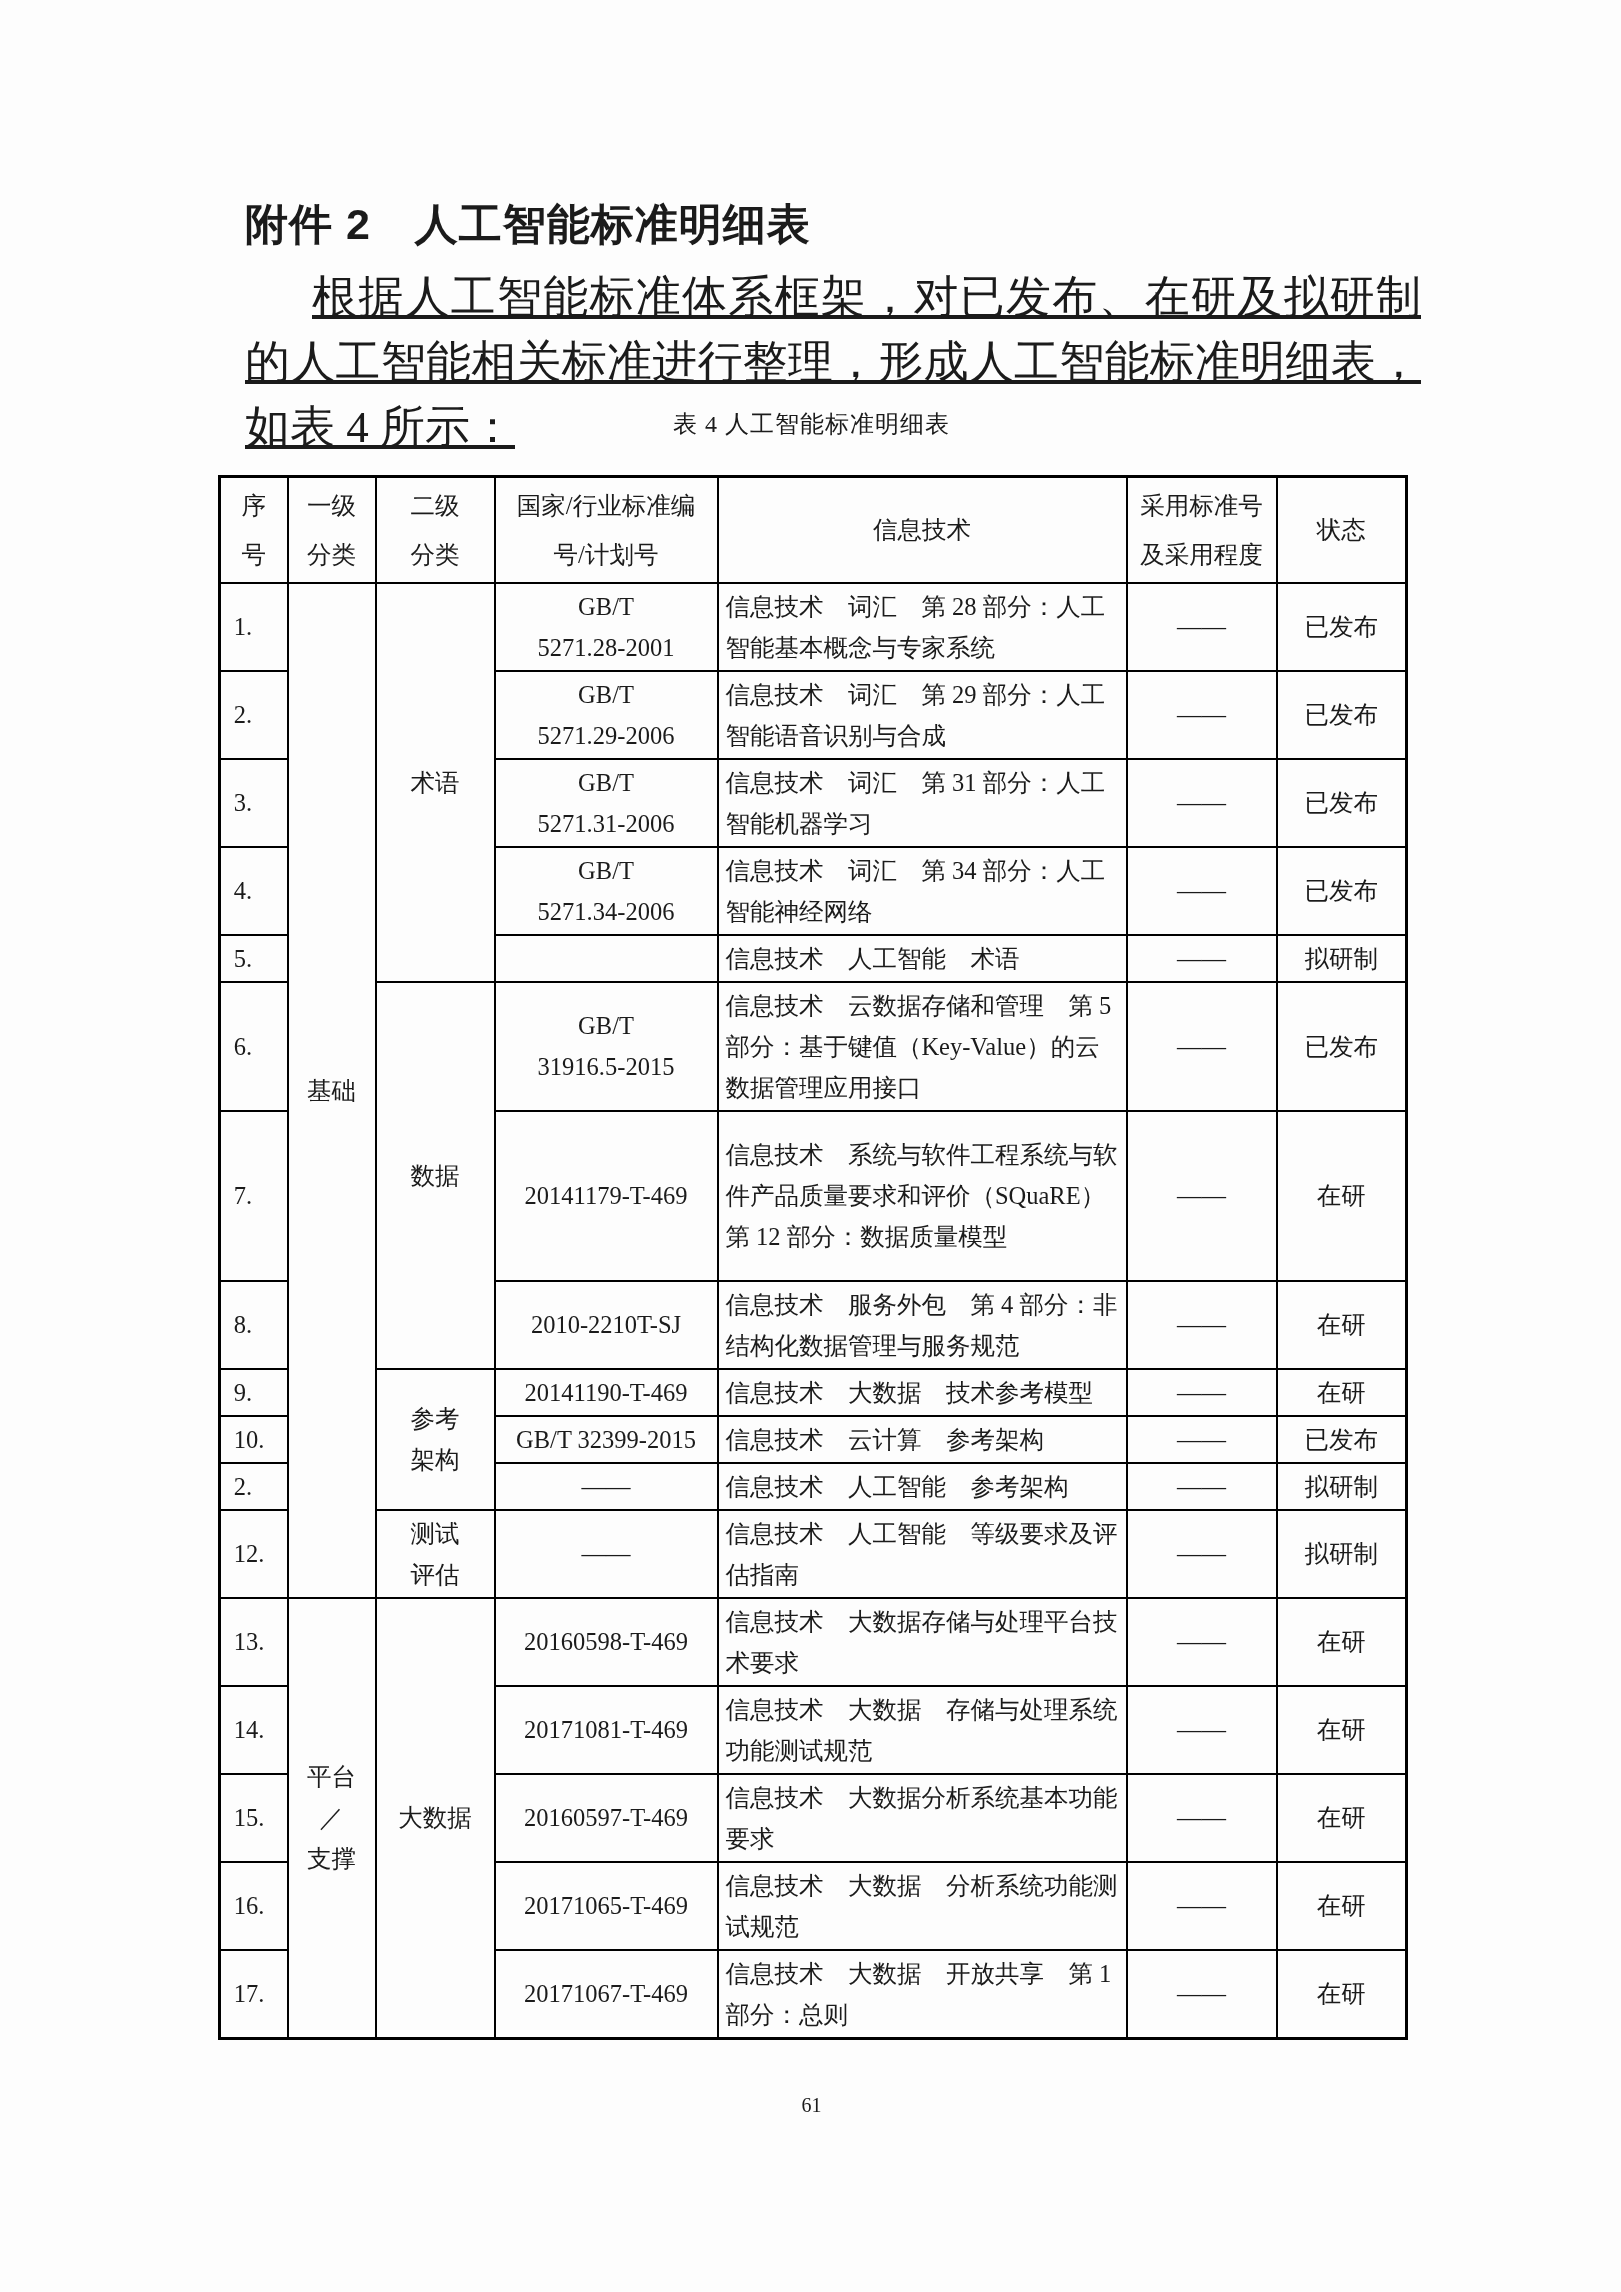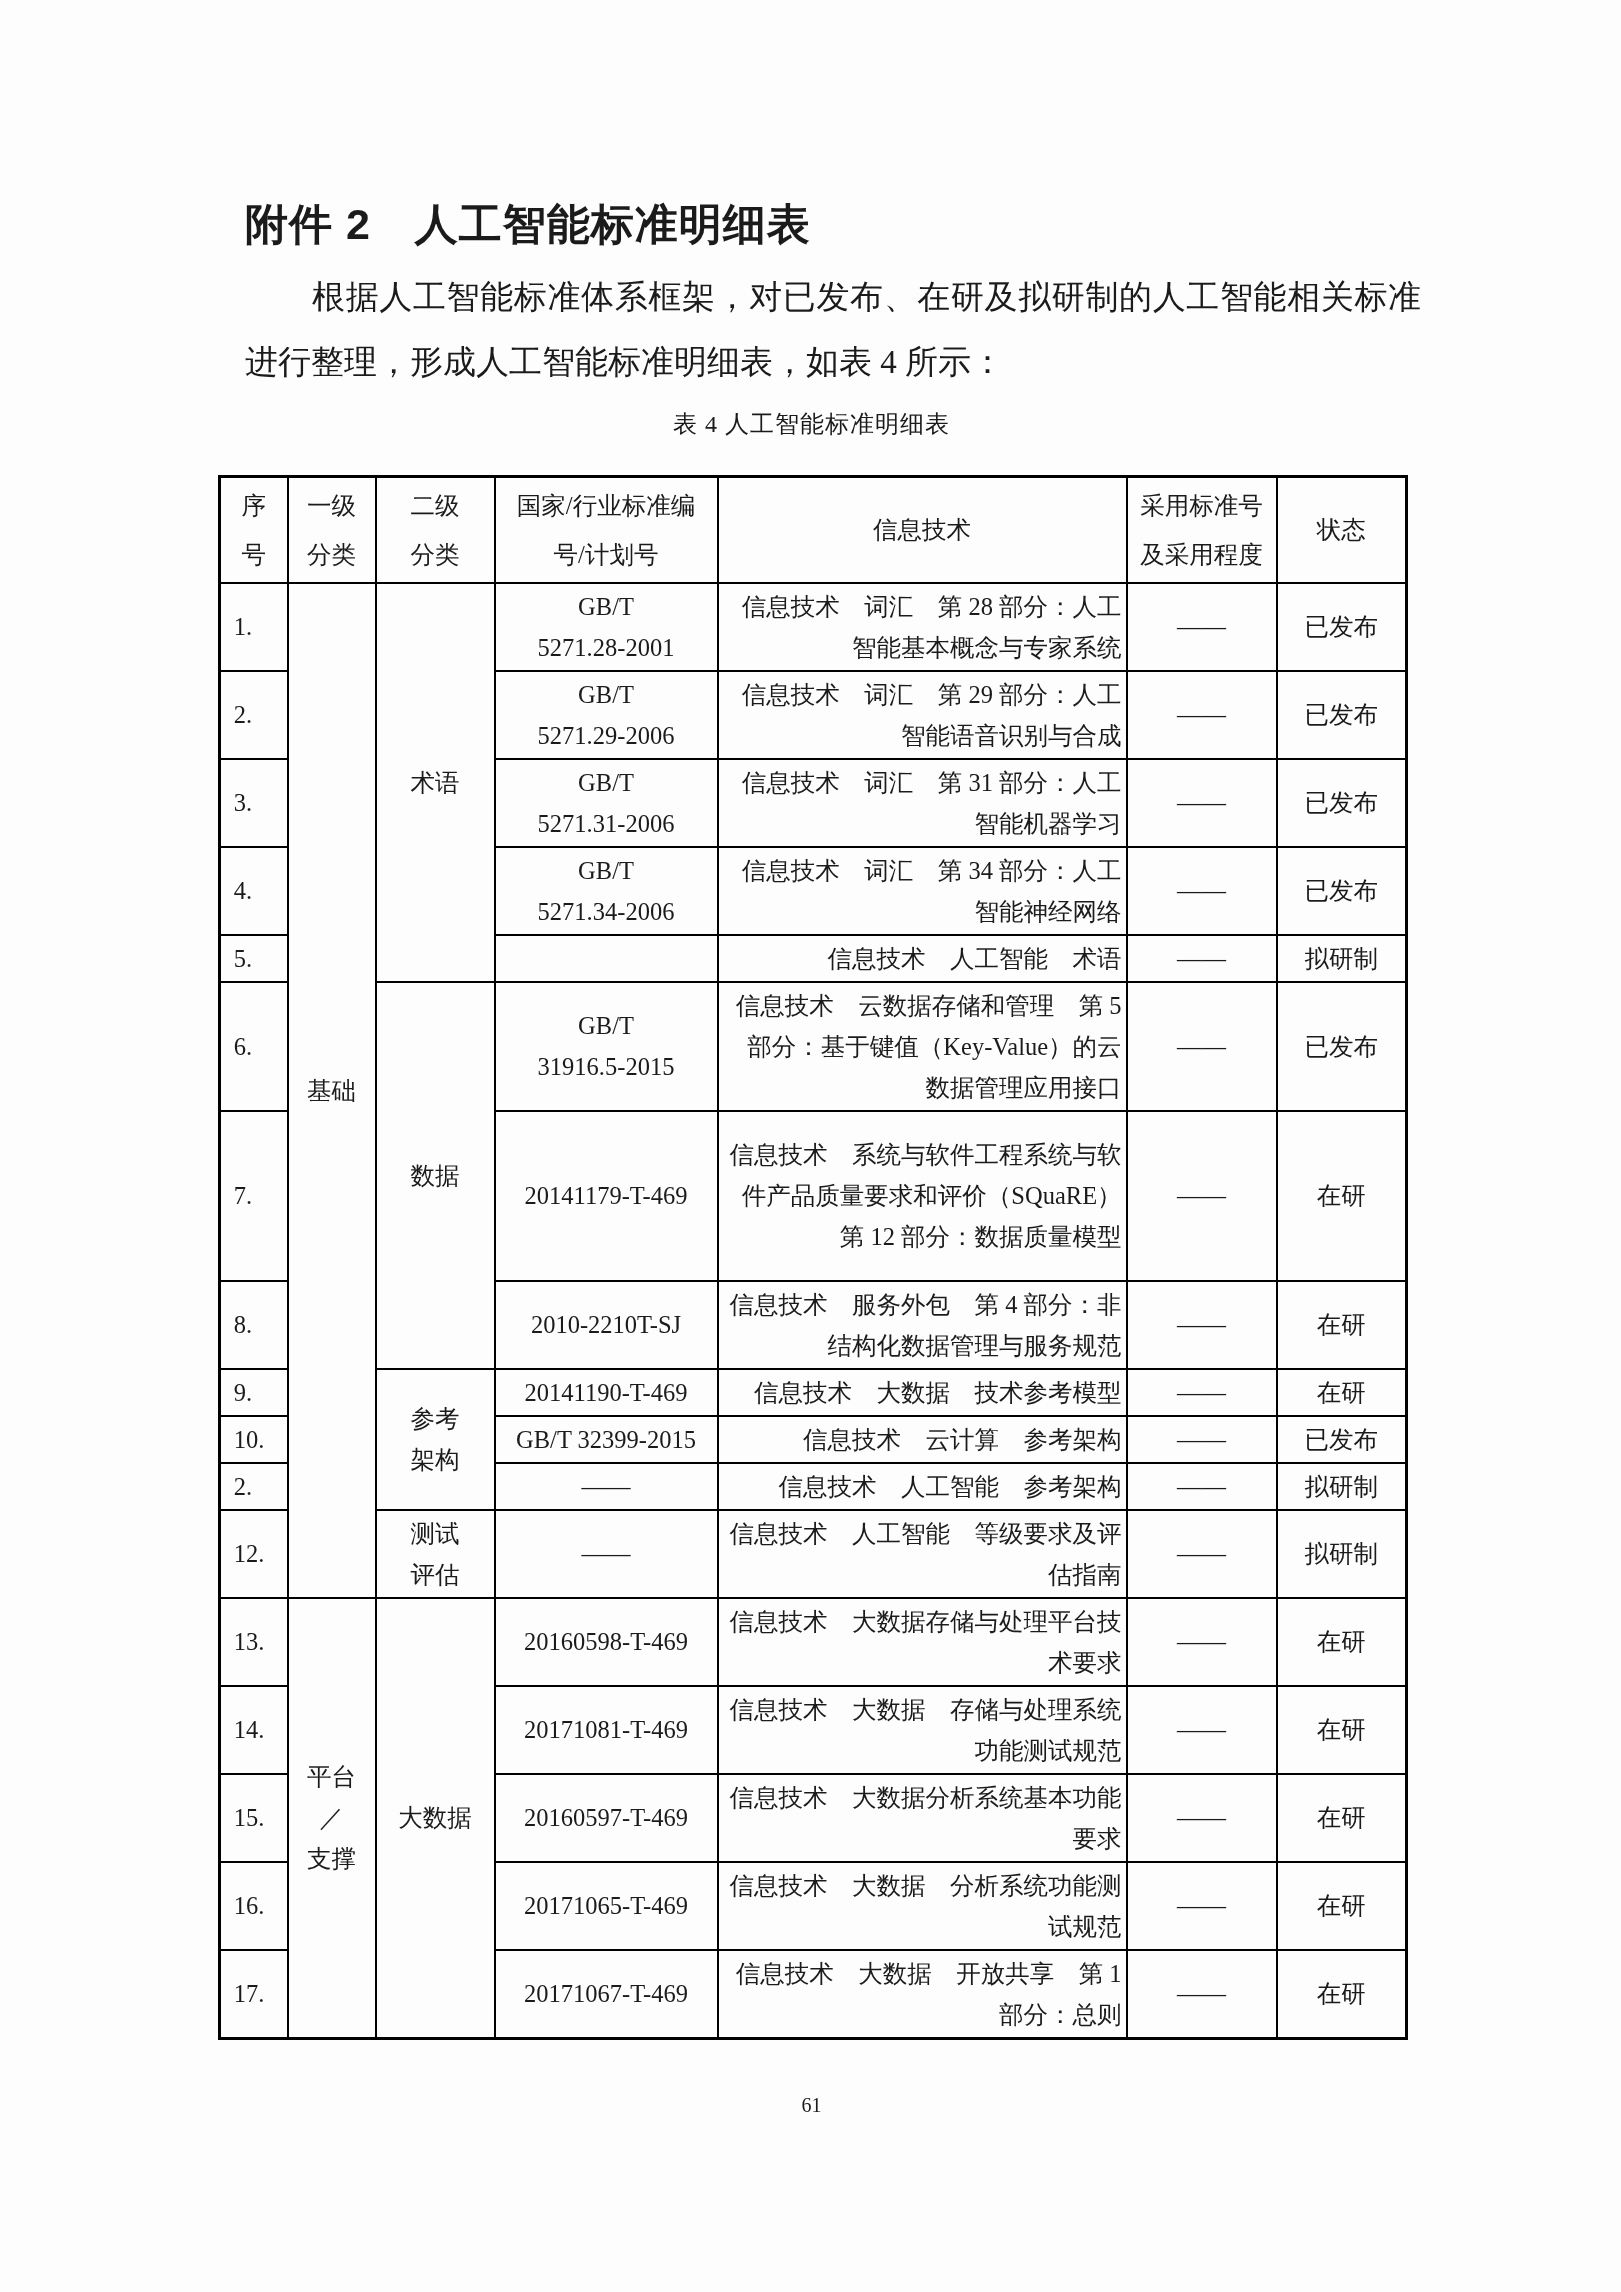--- a/index.html
+++ b/index.html
@@ -11,22 +11,22 @@
     font-family:"Liberation Serif","DejaVu Serif",serif;
   }
   .doc-title {
     position:absolute; left:245px; top:196px;
     font-family:"Liberation Sans","DejaVu Sans",sans-serif;
     font-size:43px; font-weight:bold; letter-spacing:1px;
     white-space:pre;
   }
   .intro {
     position:absolute; left:245px; top:265px; width:1176px;
-    font-size:33px; line-height:65px;
-    text-indent:67px; text-align:justify;
+    font-size:45px; line-height:65px;
+    text-indent:67px; text-align:justify;text-decoration:underline;
   }
   .caption {
     position:absolute; left:218px; top:408px; width:1187px;
     text-align:center; font-size:24px; letter-spacing:1px;
   }
   table.std-table {
     position:absolute; left:218px; top:475px; width:1187px;
     table-layout:fixed; border-collapse:collapse;
     border:3.9px solid #000;
     font-size:24.5px;
@@ -34,21 +34,21 @@
   .std-table th, .std-table td {
     border:2.9px solid #000;
     vertical-align:middle;
     text-align:center;
     white-space:pre-line;
     overflow:hidden;
   }
   .std-table th { font-weight:normal; line-height:49px; }
   .std-table td { line-height:41px; }
   td.seq  { text-align:left; padding-left:12.7px; }
-  td.name { text-align:right; padding:2px 3.9px 2px 6.9px; }
+  td.name { text-align:left; padding:2px 3.9px 2px 6.9px; }
   tr.hhdr { height:106px; }
   tr.h85  { height:83px; }
   tr.h45  { height:44px; }
   tr.h129 { height:126px; }
   tr.h173 { height:170px; }
   tr.h83  { height:81px; }
   tr.h47  { height:46px; }
   tr.h44  { height:43px; }
   tr.h82  { height:80px; }
   tr.h89  { height:87px; }

